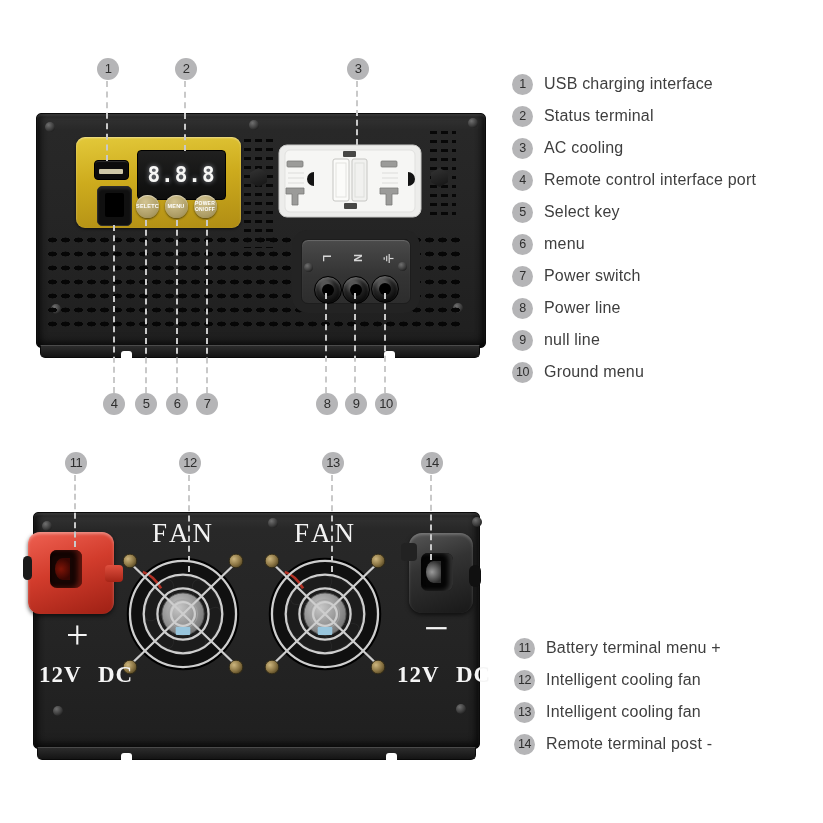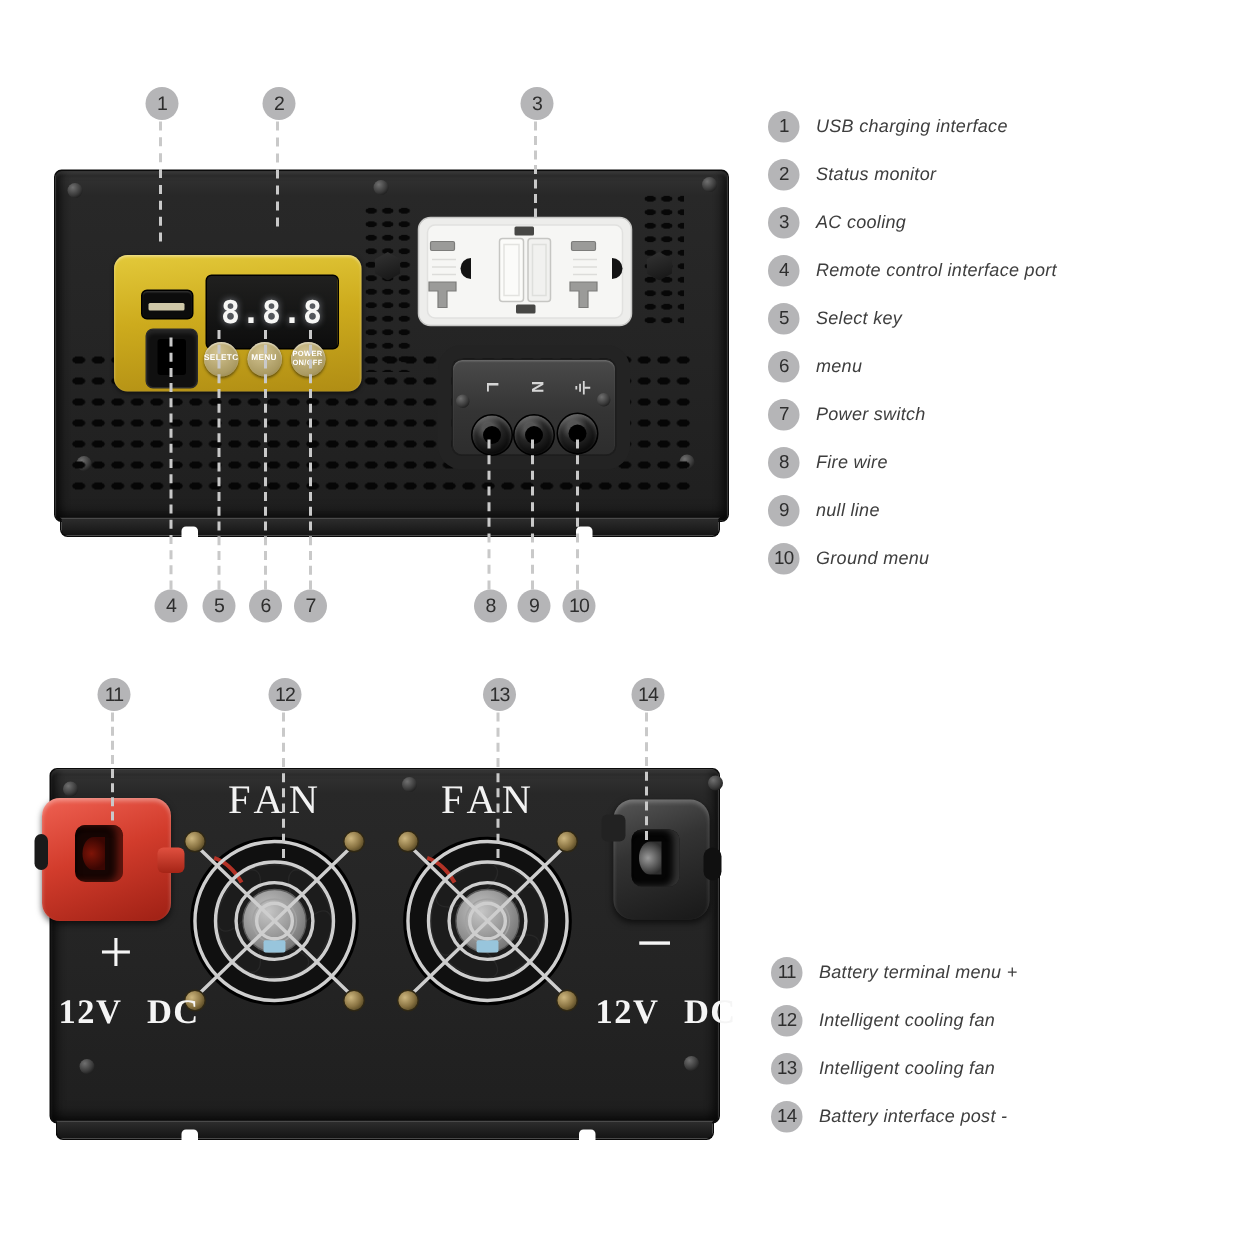--- a/index.html
+++ b/index.html
@@ -11,42 +11,42 @@
            background:var(--callout_circle,#b5b5b7);color:#2e2e2e;
            font:500 13px/22px "Liberation Sans",sans-serif;text-align:center;letter-spacing:-.5px;}
   .leader{position:absolute;width:0;border-left:2px dashed #c9c9c9;}
 
   
   .legend{position:absolute;}
   .legend-row{display:flex;align-items:center;height:22px;margin-bottom:10px;white-space:nowrap;}
   .legend-num{flex:none;width:21px;height:21px;border-radius:50%;background:var(--callout_circle,#b5b5b7);
               color:#2e2e2e;font:500 12.5px/21px "Liberation Sans",sans-serif;text-align:center;letter-spacing:-.5px;
               margin-right:11px;}
-  .legend-label{font-size:12px;color:var(--legend_text,#3e3e3e);letter-spacing:.2px;font-style:italic;}
+  .legend-label{font-size:16px;color:var(--legend_text,#3e3e3e);letter-spacing:.2px;}
 
   
   .device{position:absolute;border-radius:5px;border:1px solid #0b0b0b;
           background:linear-gradient(180deg,#343434 0,#282828 16px,#242424 55%,#1f1f1f 100%);
           box-shadow:inset 0 2px 2px rgba(255,255,255,.10),inset 0 -5px 8px rgba(0,0,0,.55),
                      inset 4px 0 6px rgba(0,0,0,.45),inset -4px 0 6px rgba(0,0,0,.45);}
   .flange{position:absolute;border:1px solid #090909;border-top:1px solid #4a4a4a;
           background:linear-gradient(180deg,#2c2c2c,#141414);border-radius:0 0 5px 5px;}
   .notch{position:absolute;bottom:-1px;width:11px;height:7px;background:#fff;border-radius:3px 3px 0 0;}
   .screw{position:absolute;width:10px;height:10px;border-radius:50%;
          background:radial-gradient(circle at 35% 30%,#707070,#3a3a3a 55%,#0e0e0e 92%);}
   .vents{position:absolute;
          background-image:radial-gradient(4.5px 2.6px at 6.5px 7px,#060606 92%,transparent 100%);
          background-size:13px 14px;}
   .vents.small{background-image:radial-gradient(4px 2px at 5.5px 4.5px,#070707 92%,transparent 100%);
                background-size:11px 9px;}
 
   
   .ypanel{position:absolute;left:39px;top:23px;width:165px;height:91px;border-radius:9px;
           background:linear-gradient(175deg,#e3c93a 0%,var(--panel_yellow,#cdab1d) 45%,#b08d14 100%);
-          box-shadow:inset 0 1px 2px rgba(255,255,255,.45),0 1px 3px rgba(0,0,0,.6);margin-top:33px;}
+          box-shadow:inset 0 1px 2px rgba(255,255,255,.45),0 1px 3px rgba(0,0,0,.6);}
   .usb{position:absolute;left:18px;top:23px;width:33px;height:18px;border-radius:4px;background:#0c0c0c;
        border:1px solid #000;box-shadow:inset 0 1px 1px rgba(255,255,255,.15);}
   .usb i{position:absolute;left:4px;top:8px;width:24px;height:5px;background:#cfc8a8;border-radius:1px;display:block;}
   .display{position:absolute;left:61px;top:13px;width:87px;height:48px;border-radius:4px;border:1px solid #000;
            background:linear-gradient(180deg,#20201f,#0d0d0d);display:flex;align-items:center;justify-content:center;}
   .display span{font:bold 21px "DejaVu Sans Mono",monospace;color:#f7f7f5;letter-spacing:1px;
                 text-shadow:0 0 5px rgba(230,238,255,.55);}
   .rj11{position:absolute;left:21px;top:49px;width:33px;height:38px;border-radius:5px;background:#101010;
         border:1px solid #2c2c2c;box-shadow:inset 0 2px 3px rgba(255,255,255,.10);}
   .rj11 i{position:absolute;left:7px;top:6px;width:19px;height:24px;background:#000;border-radius:2px;display:block;}
@@ -210,21 +210,21 @@
   <div class="callout" style="left:345px;top:393px">9</div>
   <div class="callout" style="left:375px;top:393px">10</div>
 
   <div class="legend" style="left:512px;top:73px">
     <div class="legend-row">
       <span class="legend-num">1</span>
       <span class="legend-label">USB charging interface</span>
       </div>
     <div class="legend-row">
       <span class="legend-num">2</span>
-      <span class="legend-label">Status monitor</span>
+      <span class="legend-label">Status terminal</span>
       </div>
     <div class="legend-row">
       <span class="legend-num">3</span>
       <span class="legend-label">AC cooling</span>
       </div>
     <div class="legend-row">
       <span class="legend-num">4</span>
       <span class="legend-label">Remote control interface port</span>
       </div>
     <div class="legend-row">
@@ -234,21 +234,21 @@
     <div class="legend-row">
       <span class="legend-num">6</span>
       <span class="legend-label">menu</span>
       </div>
     <div class="legend-row">
       <span class="legend-num">7</span>
       <span class="legend-label">Power switch</span>
       </div>
     <div class="legend-row">
       <span class="legend-num">8</span>
-      <span class="legend-label">Fire wire</span>
+      <span class="legend-label">Power line</span>
       </div>
     <div class="legend-row">
       <span class="legend-num">9</span>
       <span class="legend-label">null line</span>
       </div>
     <div class="legend-row">
       <span class="legend-num">10</span>
       <span class="legend-label">Ground menu</span>
       </div>
   </div>
@@ -376,17 +376,17 @@
     <div class="legend-row">
       <span class="legend-num">12</span>
       <span class="legend-label">Intelligent cooling fan</span>
       </div>
     <div class="legend-row">
       <span class="legend-num">13</span>
       <span class="legend-label">Intelligent cooling fan</span>
       </div>
     <div class="legend-row">
       <span class="legend-num">14</span>
-      <span class="legend-label">Battery interface post -</span>
+      <span class="legend-label">Remote terminal post -</span>
       </div>
   </div>
 
 </div>
 
 </body></html>

